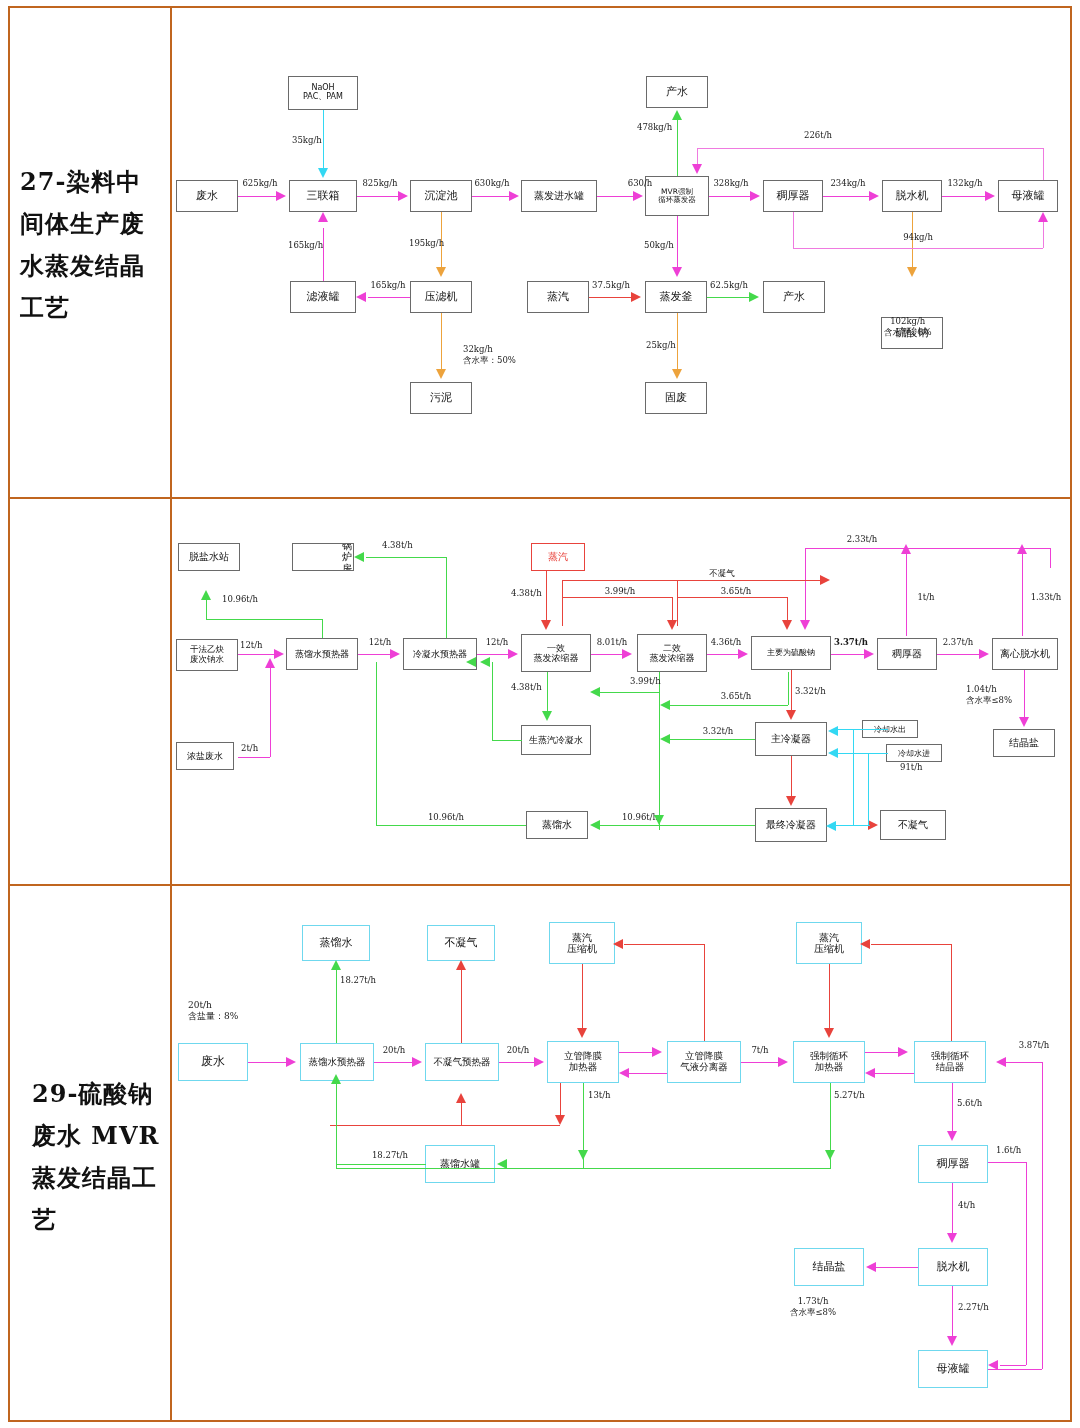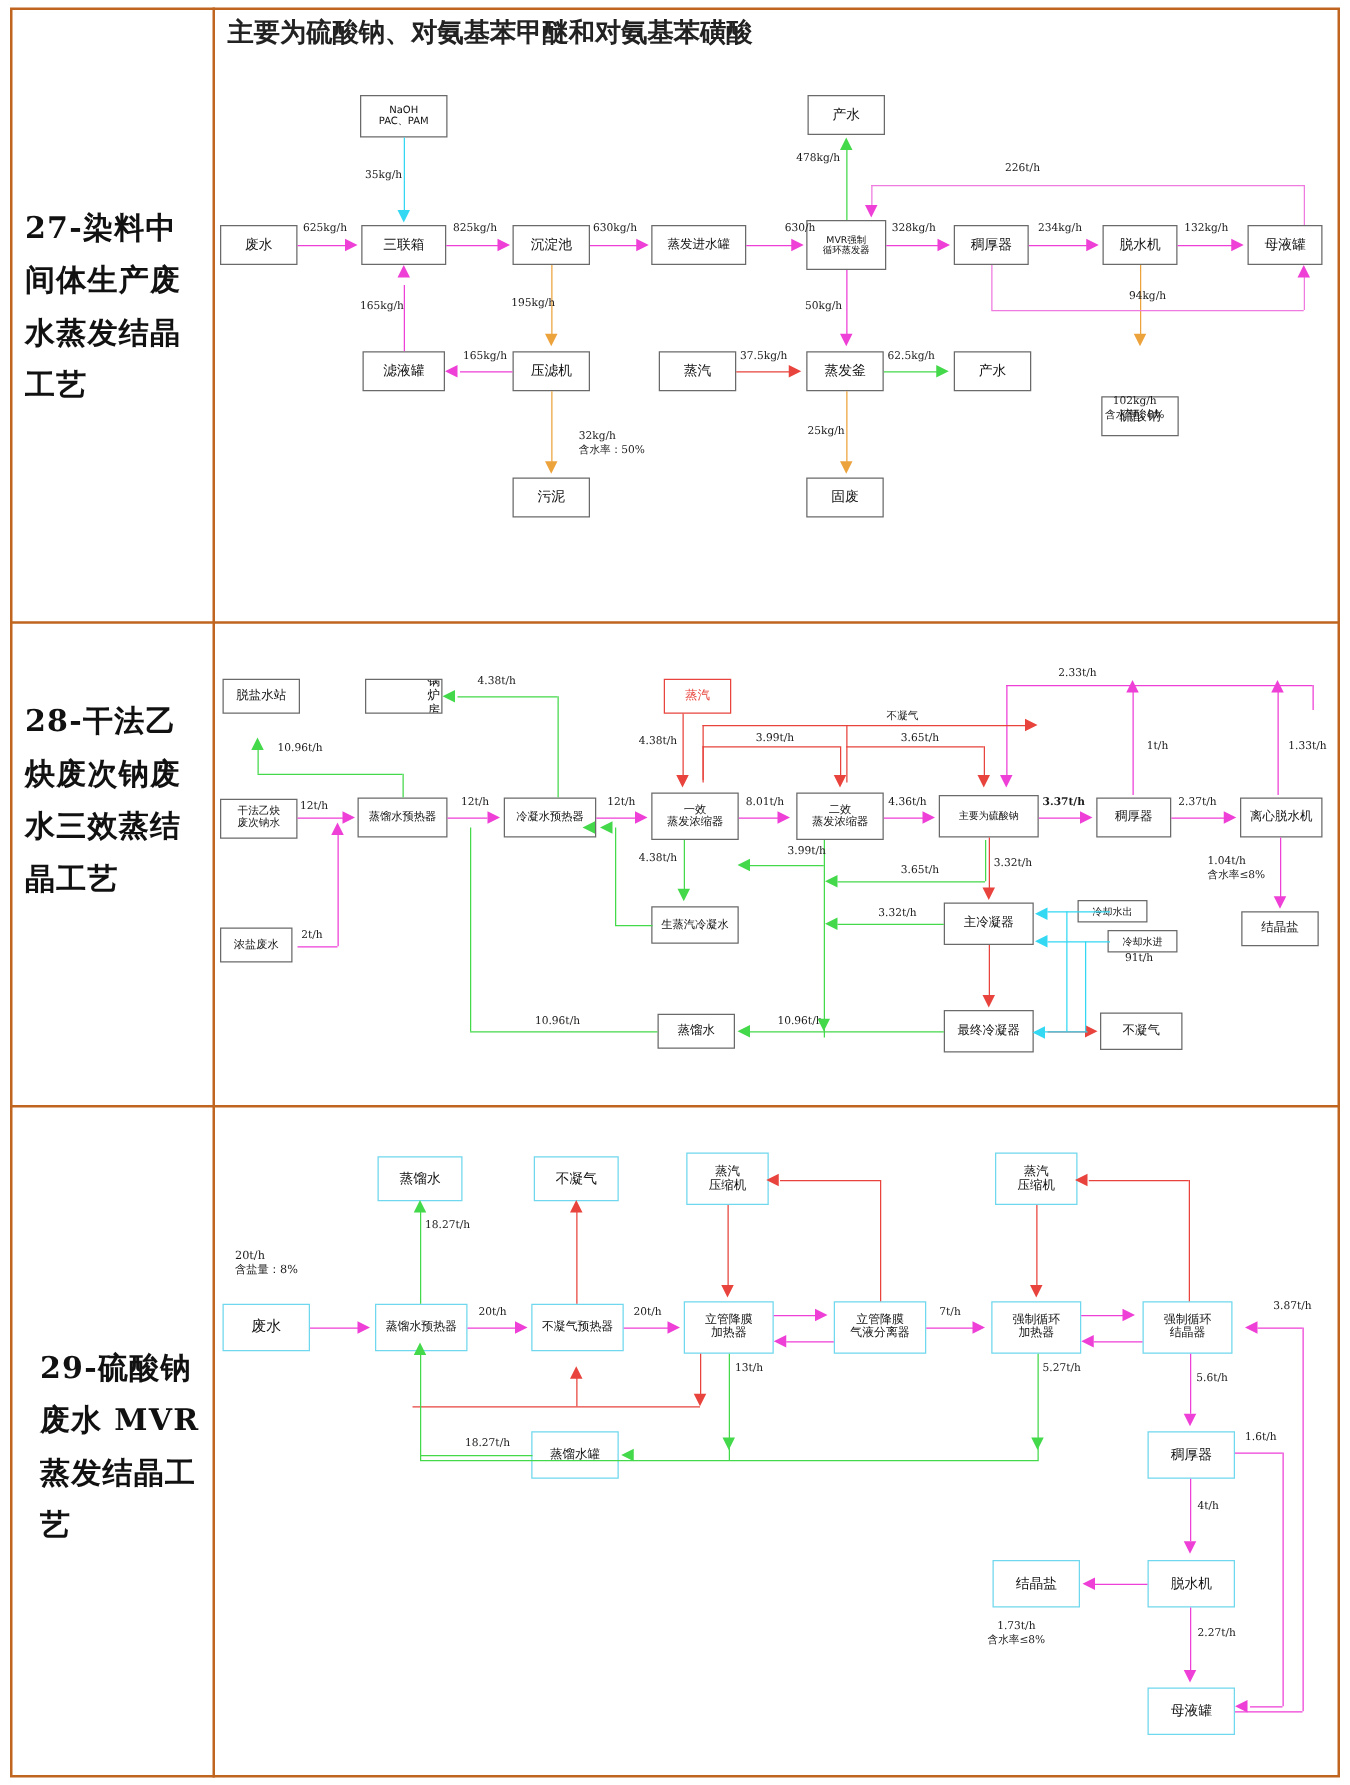--- a/index.html
+++ b/index.html
@@ -62,28 +62,24 @@
 <div id="page">
 
   <div class="frame" style="left:8px;top:6px;width:1064px;height:1416px;"></div>
   <div class="vline" style="left:170px;top:6px;height:1416px;"></div>
   <div class="hline" style="left:8px;top:497px;width:1064px;"></div>
   <div class="hline" style="left:8px;top:884px;width:1064px;"></div>
 
   <div class="rowlabel" style="left:10px;top:150px;width:158px;height:190px;">
     <span>27-染料中间体生产废水蒸发结晶工艺</span>
   </div>
-  <div class="rowlabel" style="left:10px;top:520px;width:158px;height:240px;">
-    <span>28-干法乙炔废次钠废水三效蒸结晶工艺</span>
-  </div>
   <div class="rowlabel" style="left:22px;top:1082px;width:158px;height:150px;">
     <span>29-硫酸钠废水 MVR 蒸发结晶工艺</span>
   </div>
 
-  <div class="maintitle" style="left:182px;top:12px;">主要为硫酸钠、对氨基苯甲醚和对氨基苯磺酸</div>
 
   <div class="node gray" style="left:288px;top:76px;width:70px;height:34px;font-size:8px;white-space:pre-line;">NaOH
 PAC、PAM</div>
   <div class="node gray" style="left:176px;top:180px;width:62px;height:32px;font-size:11px;">废水</div>
   <div class="node gray" style="left:289px;top:180px;width:68px;height:32px;font-size:11px;">三联箱</div>
   <div class="node gray" style="left:410px;top:180px;width:62px;height:32px;font-size:11px;">沉淀池</div>
   <div class="node gray" style="left:521px;top:180px;width:76px;height:32px;font-size:10px;">蒸发进水罐</div>
   <div class="node gray" style="left:645px;top:176px;width:64px;height:40px;font-size:7.5px;white-space:pre-line;">MVR强制
 循环蒸发器</div>
   <div class="node gray" style="left:763px;top:180px;width:60px;height:32px;font-size:11px;">稠厚器</div>

